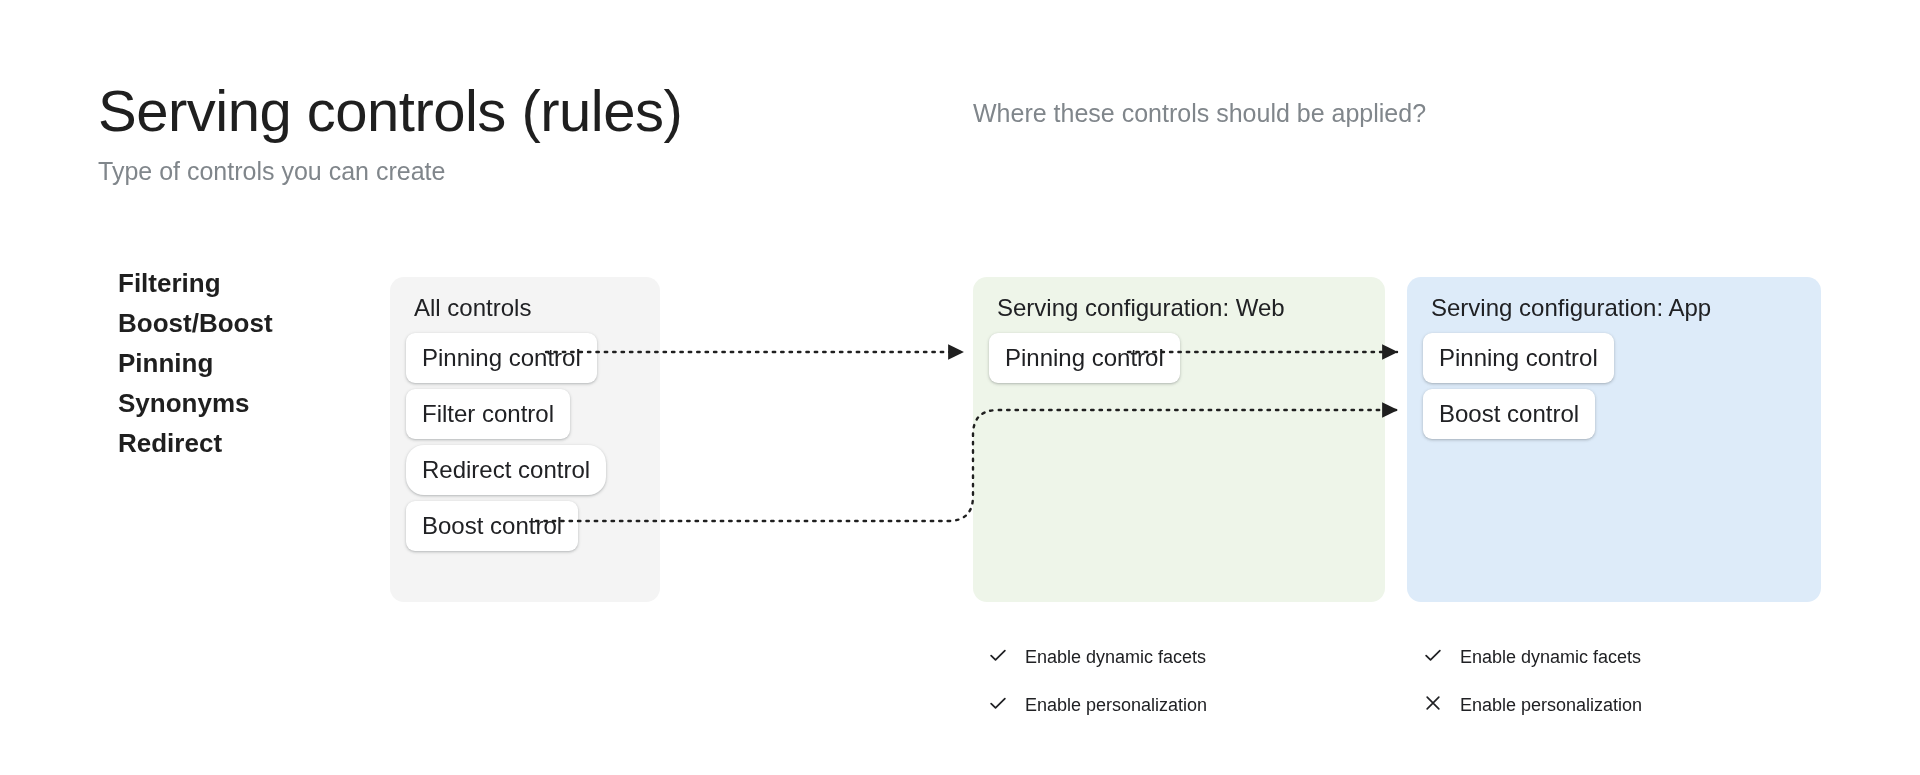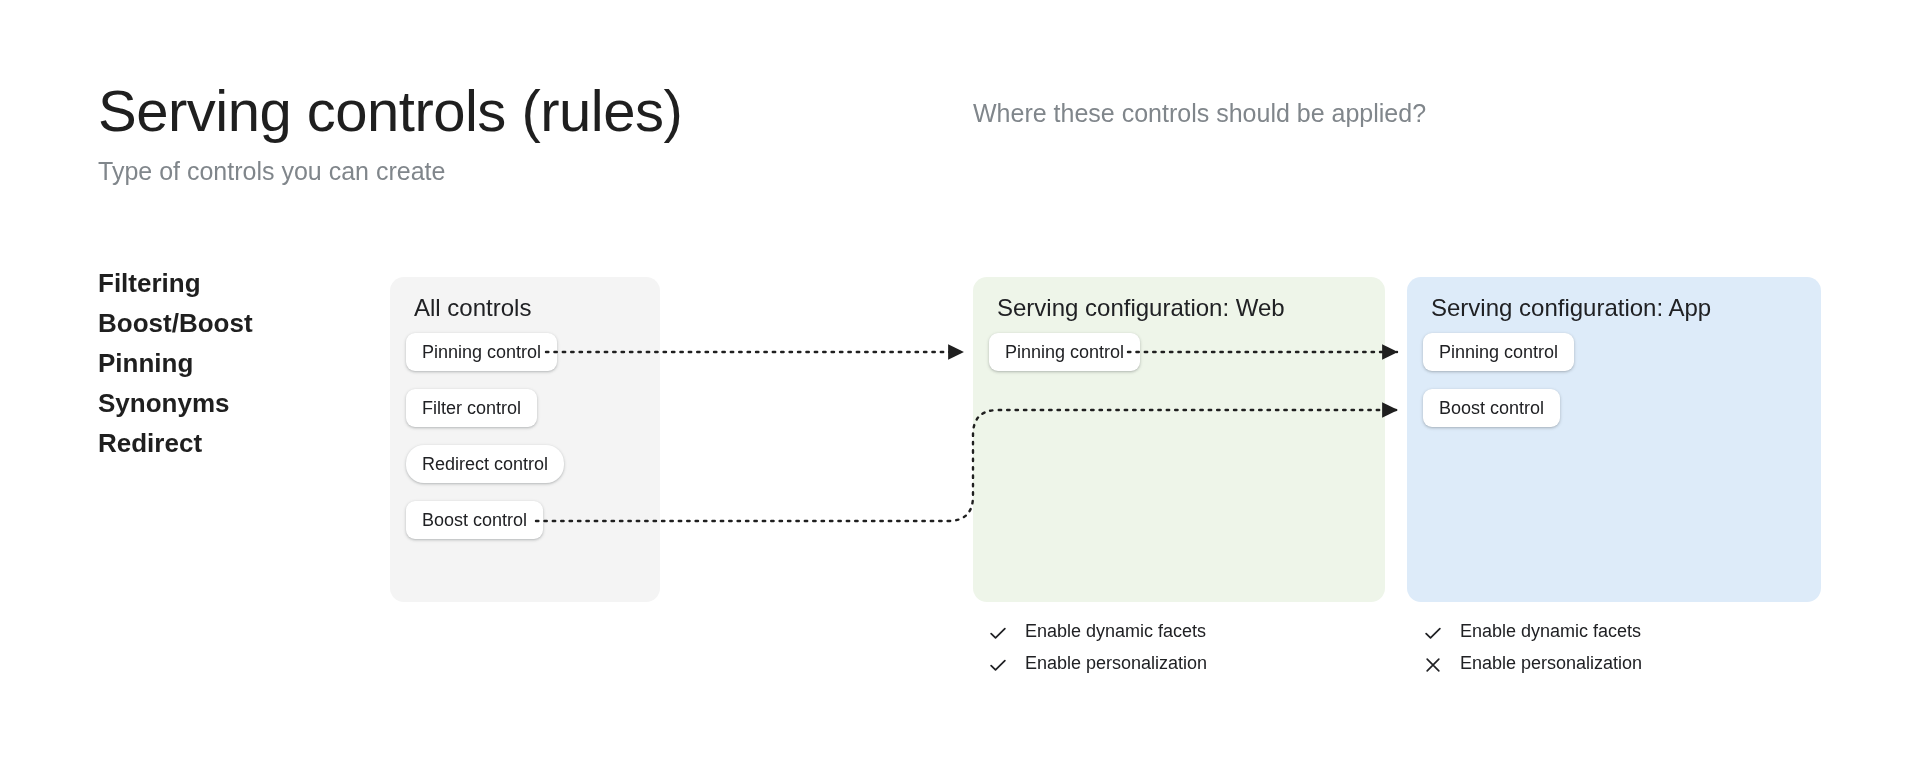--- a/index.html
+++ b/index.html
@@ -49,20 +49,21 @@
     position: absolute;
     left: 98px;
     top: 263px;
   }
   #control-types .type-item {
     font-size: 26px;
     line-height: 40px;
     font-weight: 700;
     color: #1f1f1f;
     white-space: nowrap;
+    margin-left: 20px;
   }
 
   
   .panel {
     position: absolute;
     border-radius: 14px;
     box-sizing: border-box;
   }
   .panel .panel-title {
     position: absolute;
@@ -84,29 +85,29 @@
     background: #eef5e9;
   }
   #panel-config-app {
     left: 1407px; top: 277px; width: 414px; height: 325px;
     background: #ddebf9;
   }
 
   
   .chip {
     position: absolute;
-    height: 38px;
+    height: 50px;
     background: #ffffff;
     border-radius: 9px;
     box-shadow: 0 1px 2px rgba(60,64,67,.22), 0 1px 3px 1px rgba(60,64,67,.10);
     display: flex;
     align-items: center;
     padding: 0 16px;
     box-sizing: border-box;
-    font-size: 18px;
+    font-size: 24px;
     line-height: 20px;
     color: #202124;
     white-space: nowrap;
   }
 
   
   #chip-pinning-all  { left: 16px; top: 56px;  }
   #chip-filter-all   { left: 16px; top: 112px; }
   #chip-redirect-all { left: 16px; top: 168px; border-radius: 18px; }
   #chip-boost-all    { left: 16px; top: 224px; }
@@ -126,22 +127,23 @@
     pointer-events: none;
   }
 
   
   .option-list { position: absolute; }
   #options-web { left: 985px; top: 620px; }
   #options-app { left: 1420px; top: 620px; }
 
   .option-row {
     display: flex;
-    align-items: flex-start;
+    align-items: flex-end;
     height: 32px;
+    margin-top: 16px;
   }
   .option-row .option-icon {
     width: 26px;
     height: 26px;
     flex: 0 0 26px;
     margin-right: 14px;
     display: flex;
     align-items: center;
     justify-content: center;
   }

